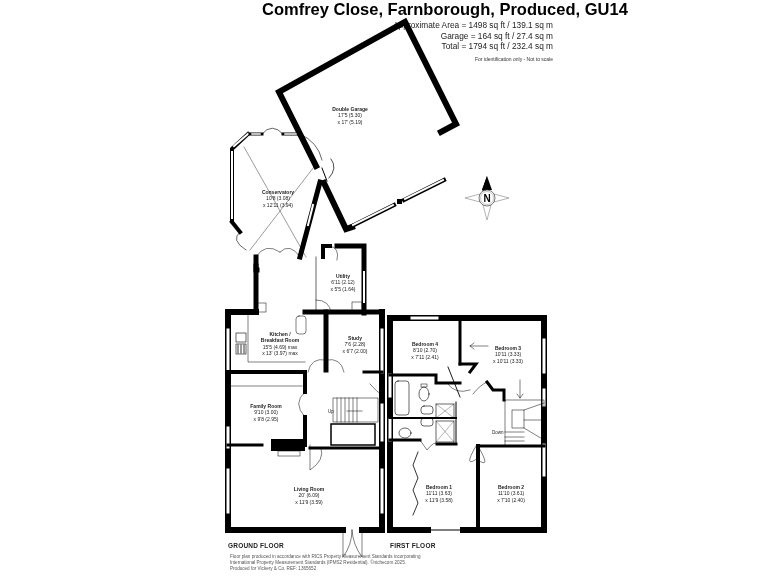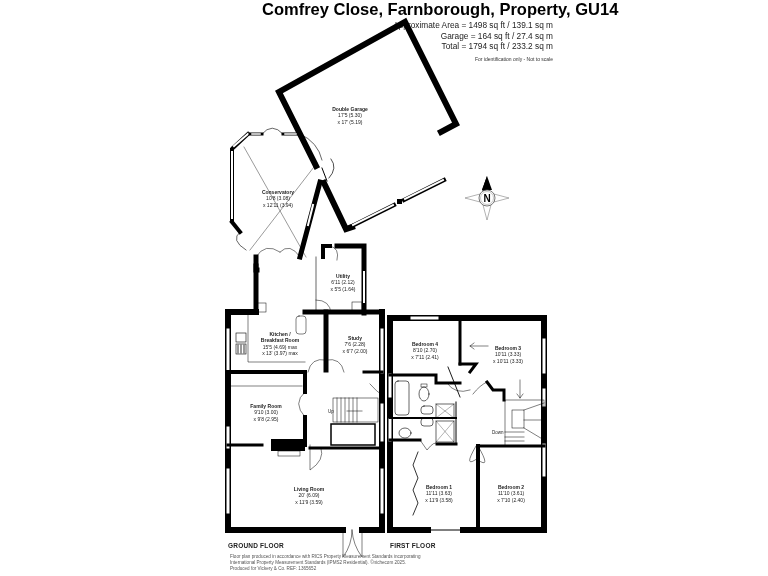--- a/index.html
+++ b/index.html
@@ -10,25 +10,25 @@
   svg.plan { position:absolute; left:0; top:0; }
   .lbl { position:absolute; text-align:center; font-size:5px; line-height:6.3px; color:#222; white-space:nowrap; transform:translateX(-50%); }
   .lbl .nm { font-weight:bold; }
   .floorlbl { position:absolute; font-size:6.5px; font-weight:bold; color:#222; letter-spacing:0.2px; }
   .footer { position:absolute; left:230px; top:554px; font-size:4.6px; line-height:6px; color:#555; white-space:nowrap; }
   .small { position:absolute; font-size:4.5px; color:#222; }
 </style>
 </head>
 <body>
 
-<div class="title">Comfrey Close, Farnborough, Property, GU14</div>
+<div class="title">Comfrey Close, Farnborough, Produced, GU14</div>
 <div class="areas">
   <div>Approximate Area = 1498 sq ft / 139.1 sq m</div>
   <div>Garage = 164 sq ft / 27.4 sq m</div>
-  <div>Total = 1794 sq ft / 233.2 sq m</div>
+  <div>Total = 1794 sq ft / 232.4 sq m</div>
   <div class="note">For identification only - Not to scale</div>
 </div>
 
 <svg class="plan" width="768" height="576" viewBox="0 0 768 576">
   <g stroke="#000" fill="none" stroke-linecap="square">
 
     <g>
       <polyline points="316,166 279,92 405,22 456,124 441,132" stroke-width="6"></polyline>
       <polyline points="324,183 346,229 352,227" stroke-width="6"></polyline>
       <line x1="327" y1="181" x2="322" y2="168" stroke-width="1"></line>

